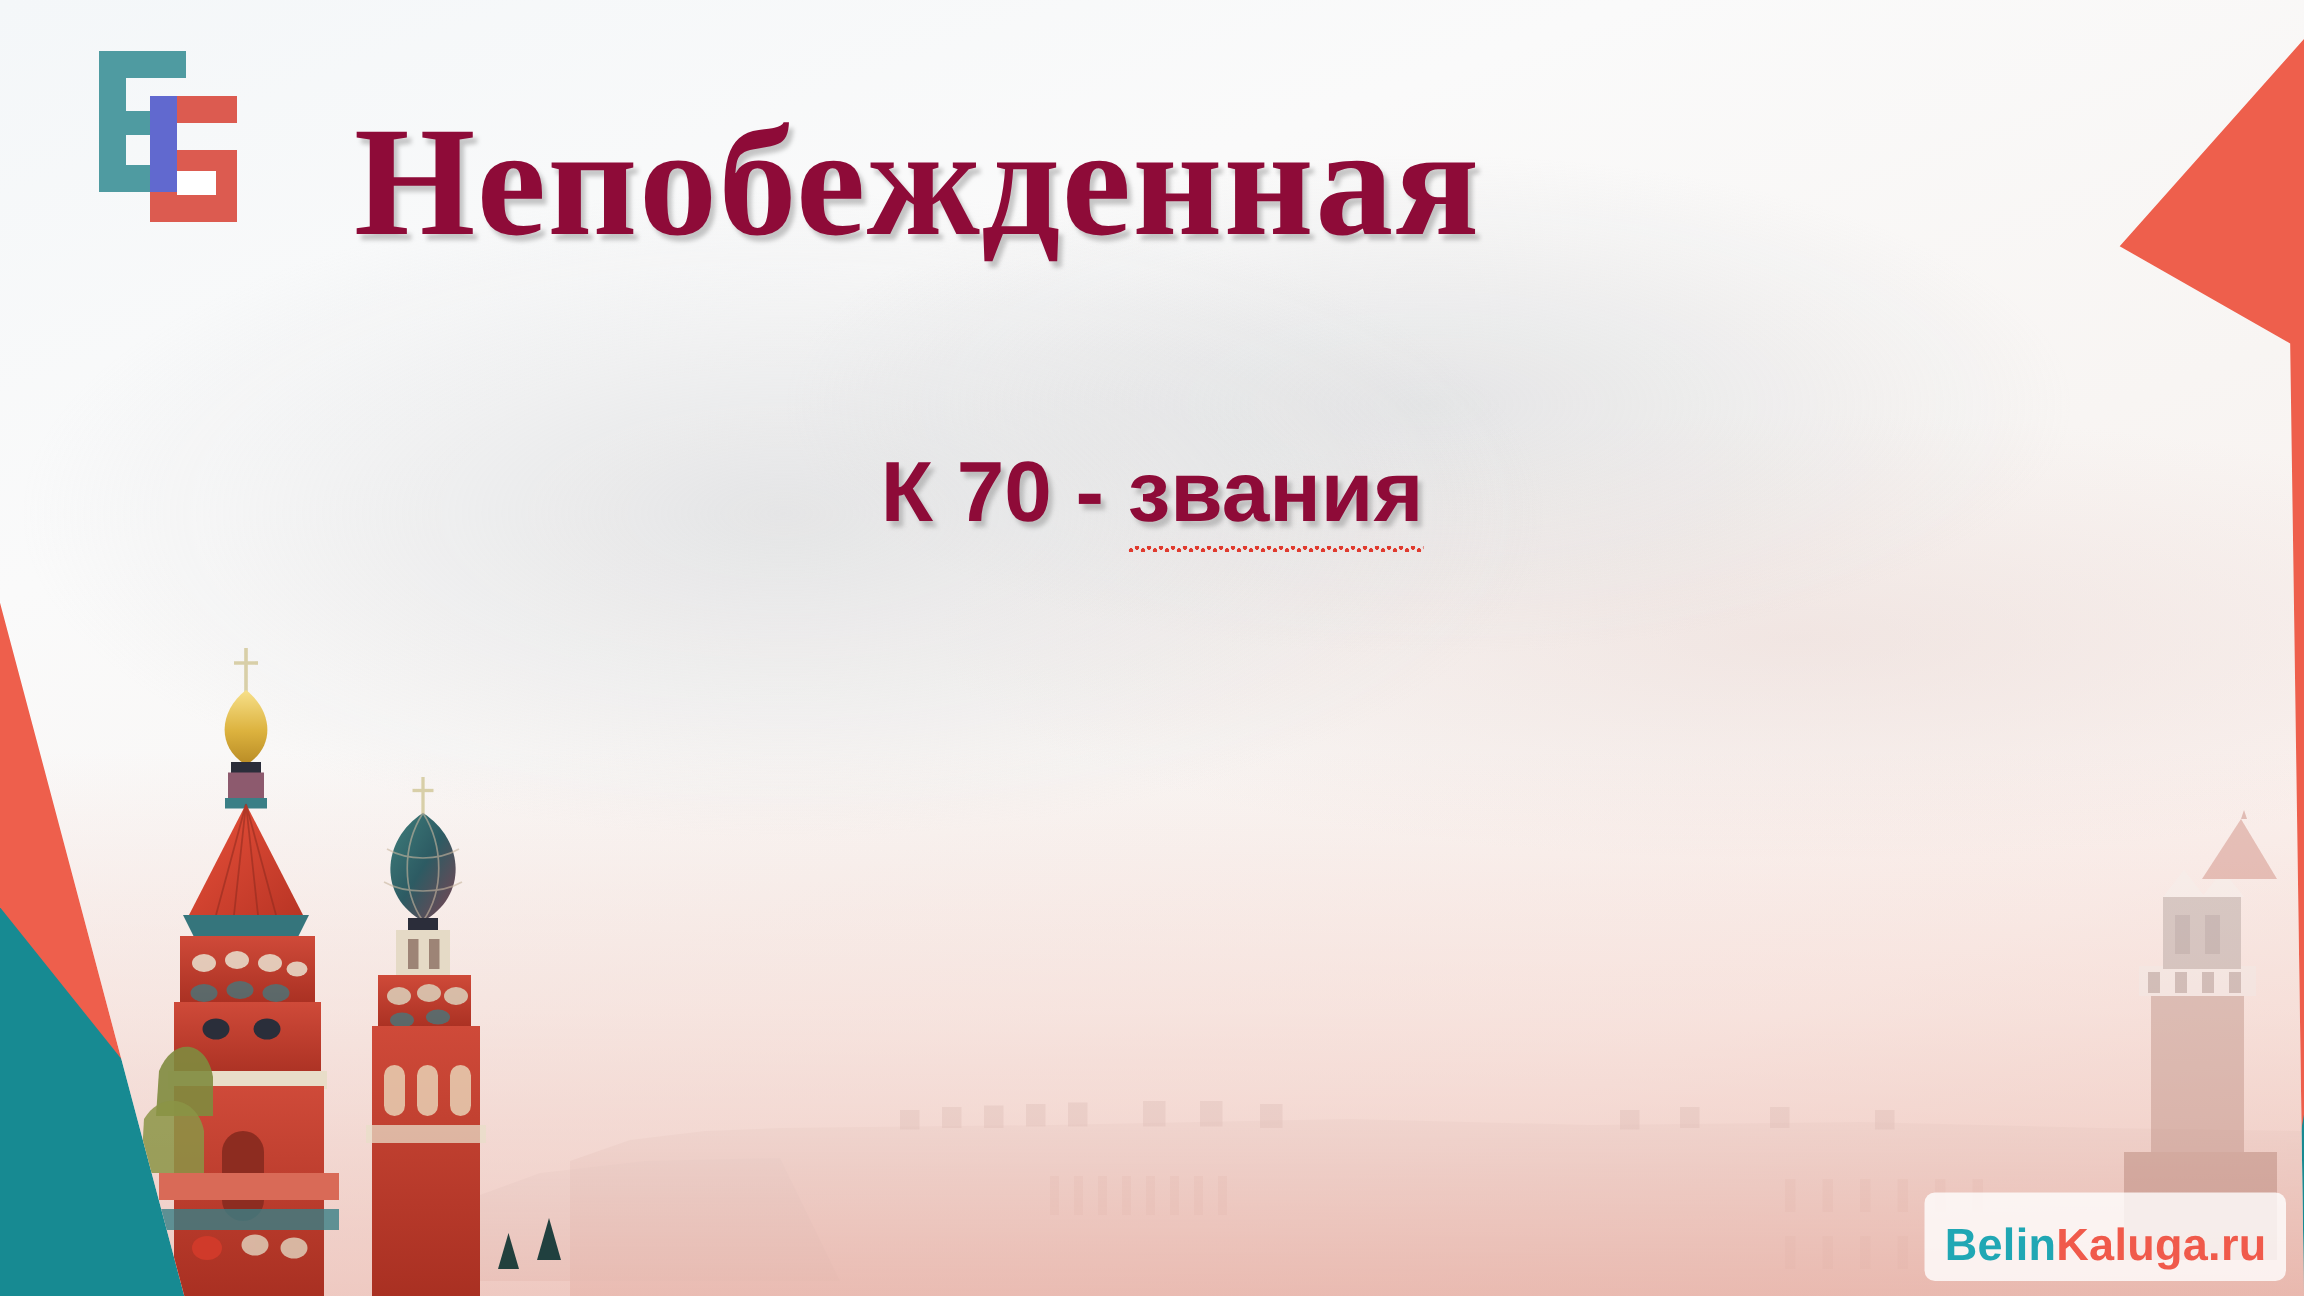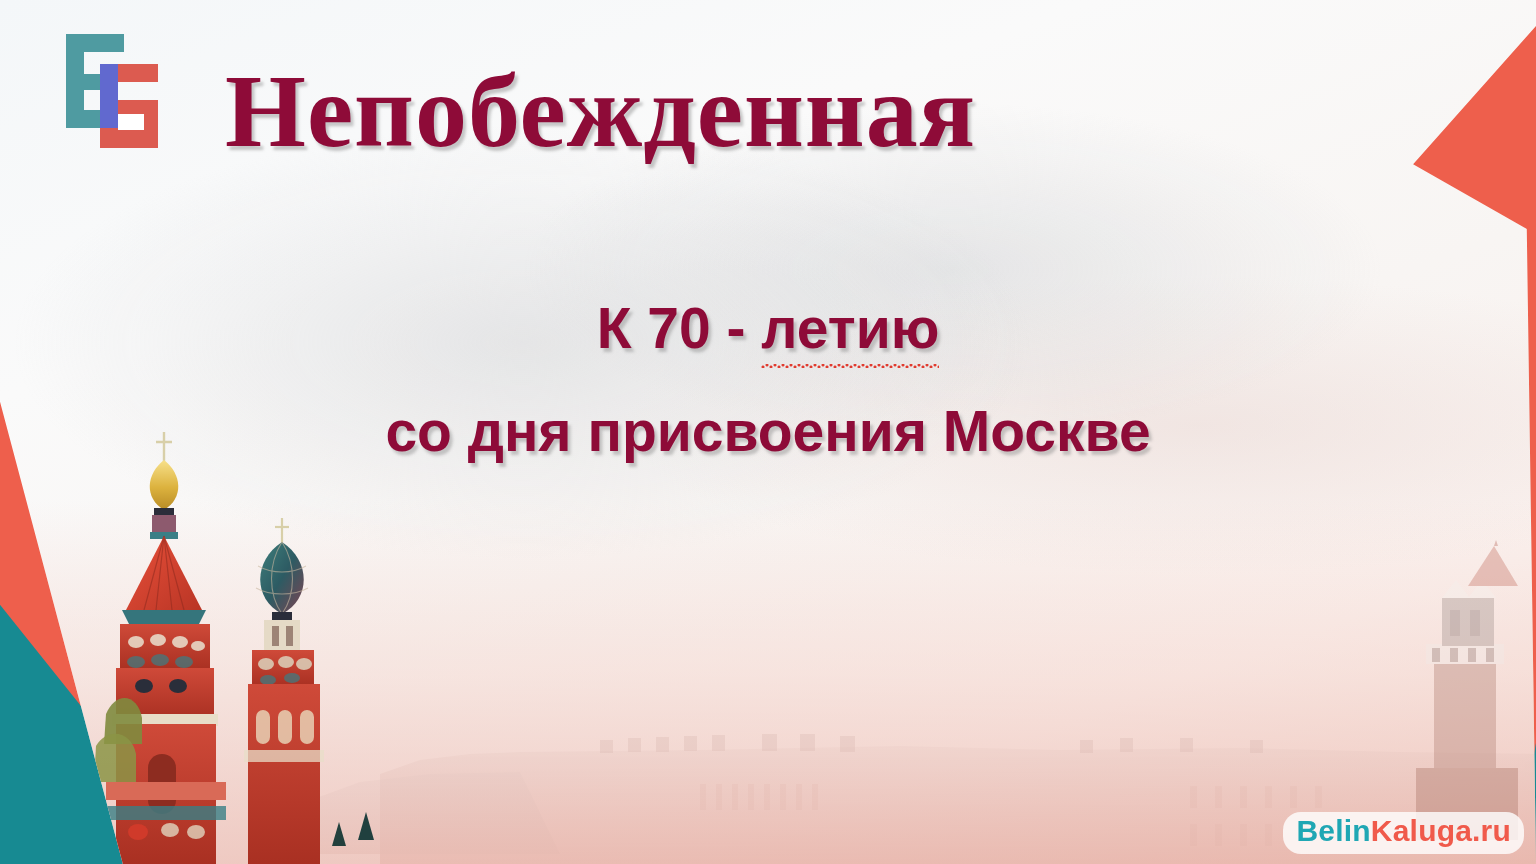--- a/index.html
+++ b/index.html
@@ -126,21 +126,21 @@
     width: 118px;
     height: 120px;
   }
 
   
   .headline {
     position: absolute;
     left: 225px;
     top: 58px;
     width: 1130px;
-    margin: 0;
+    margin: 11px;
     font-family: "Liberation Serif", "DejaVu Serif", serif;
     font-weight: bold;
     font-size: 104px;
     line-height: 1.02;
     letter-spacing: 1px;
     color: #8e0b38;
     text-shadow: 3px 4px 3px rgba(120,120,120,.40);
     white-space: nowrap;
   }
 
@@ -184,22 +184,22 @@
     background-size: 8px 4px;
     background-repeat: repeat-x;
   }
 
   
   .watermark {
     position: absolute;
     right: 12px;
     bottom: 10px;
     background: rgba(255,255,255,.80);
-    border-radius: 18px;
-    padding: 3px 13px 7px 13px;
+    border-radius: 7px;
+    padding: 20px 13px 7px 13px;
     font-family: "Liberation Sans", sans-serif;
     font-weight: bold;
     font-size: 30px;
     letter-spacing: .2px;
     line-height: 1.08;
     white-space: nowrap;
   }
   .wm-a { color: #20a7b4; }
   .wm-b { color: #f05a4b; }
 </style>
@@ -425,21 +425,20 @@
         <rect x="56" y="84" width="26" height="16" fill="#ffffff"></rect>
       </g>
 
       <rect x="38" y="34" width="18" height="64" fill="#6169cf"></rect>
     </svg>
   </div>
 
   <h1 class="headline">Непобежденная</h1>
 
   <div class="body-copy">
-    <span class="line first"><span>К 70 - </span><span class="spellcheck">летию</span></span>
-    <span class="line">со дня присвоения Москве</span>
+    <span class="line first"><span>К 70 - </span><span class="spellcheck">звания</span></span>
   </div>
 
   <div class="watermark">
     <span class="wm-a">Belin</span><span class="wm-b">Kaluga.ru</span>
   </div>
 
 </div>
 
 </body></html>

